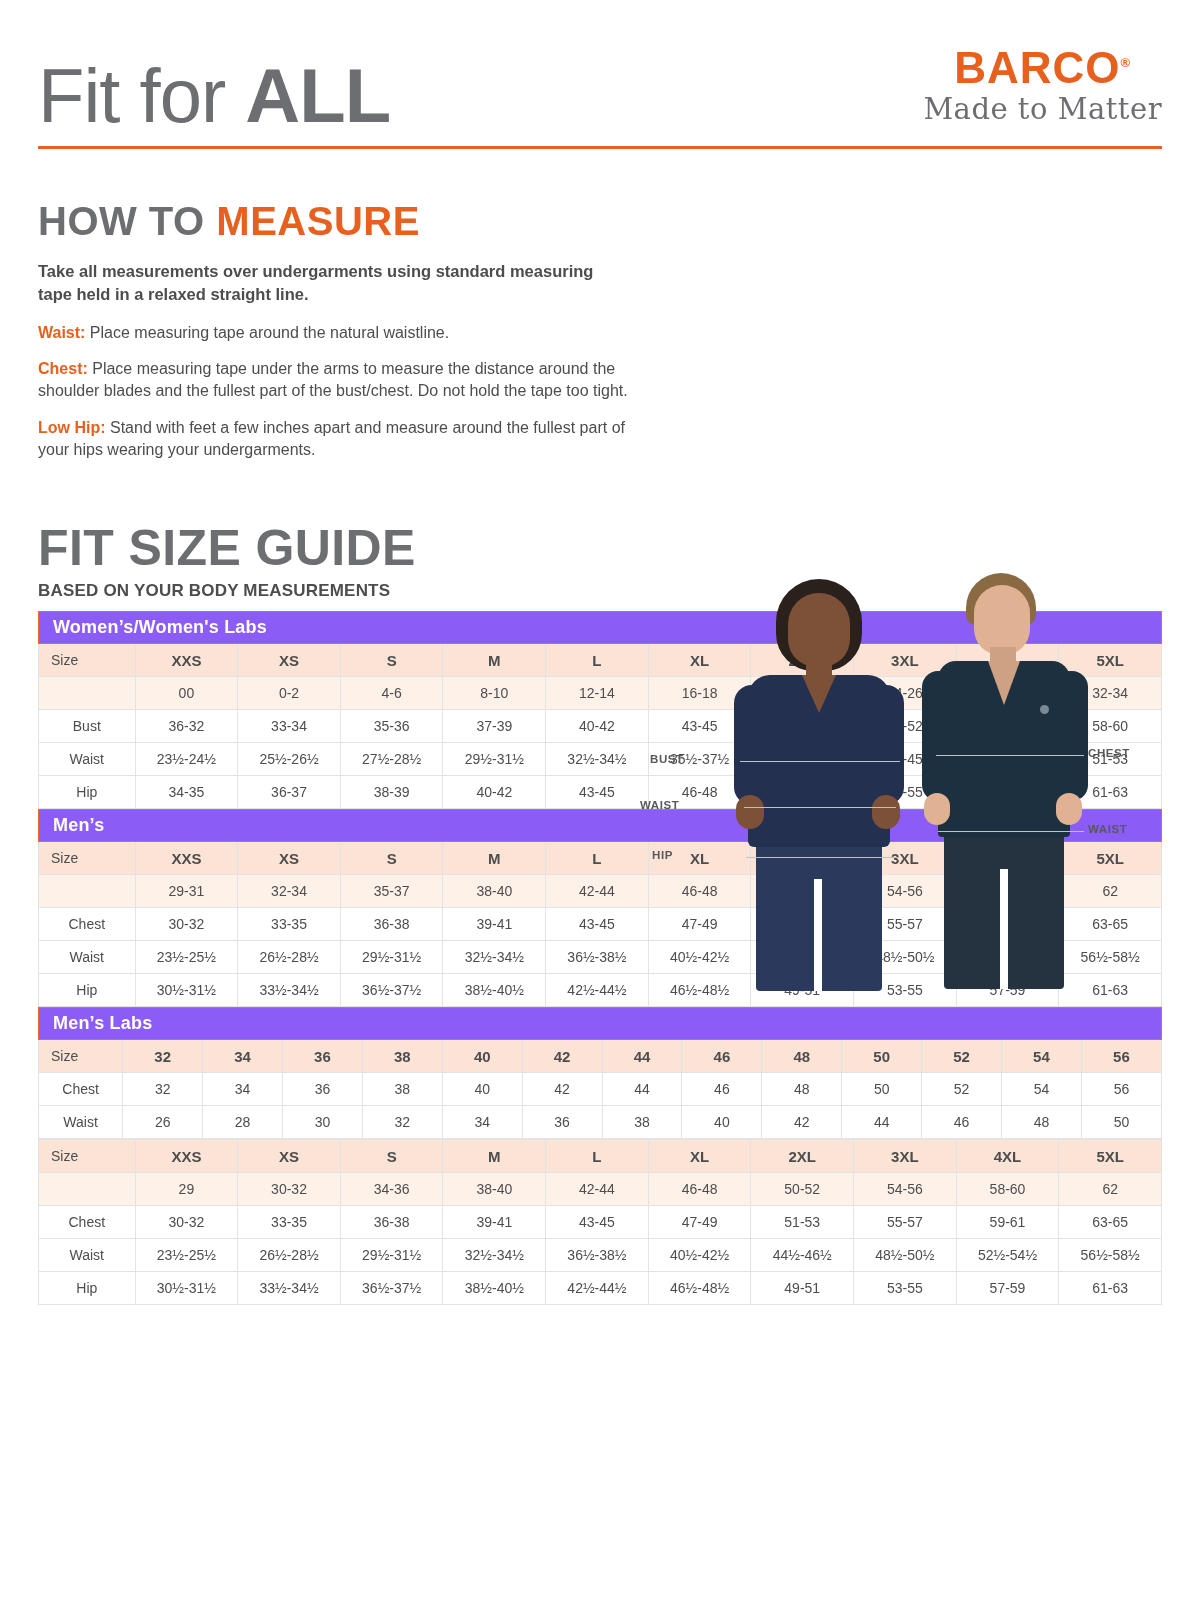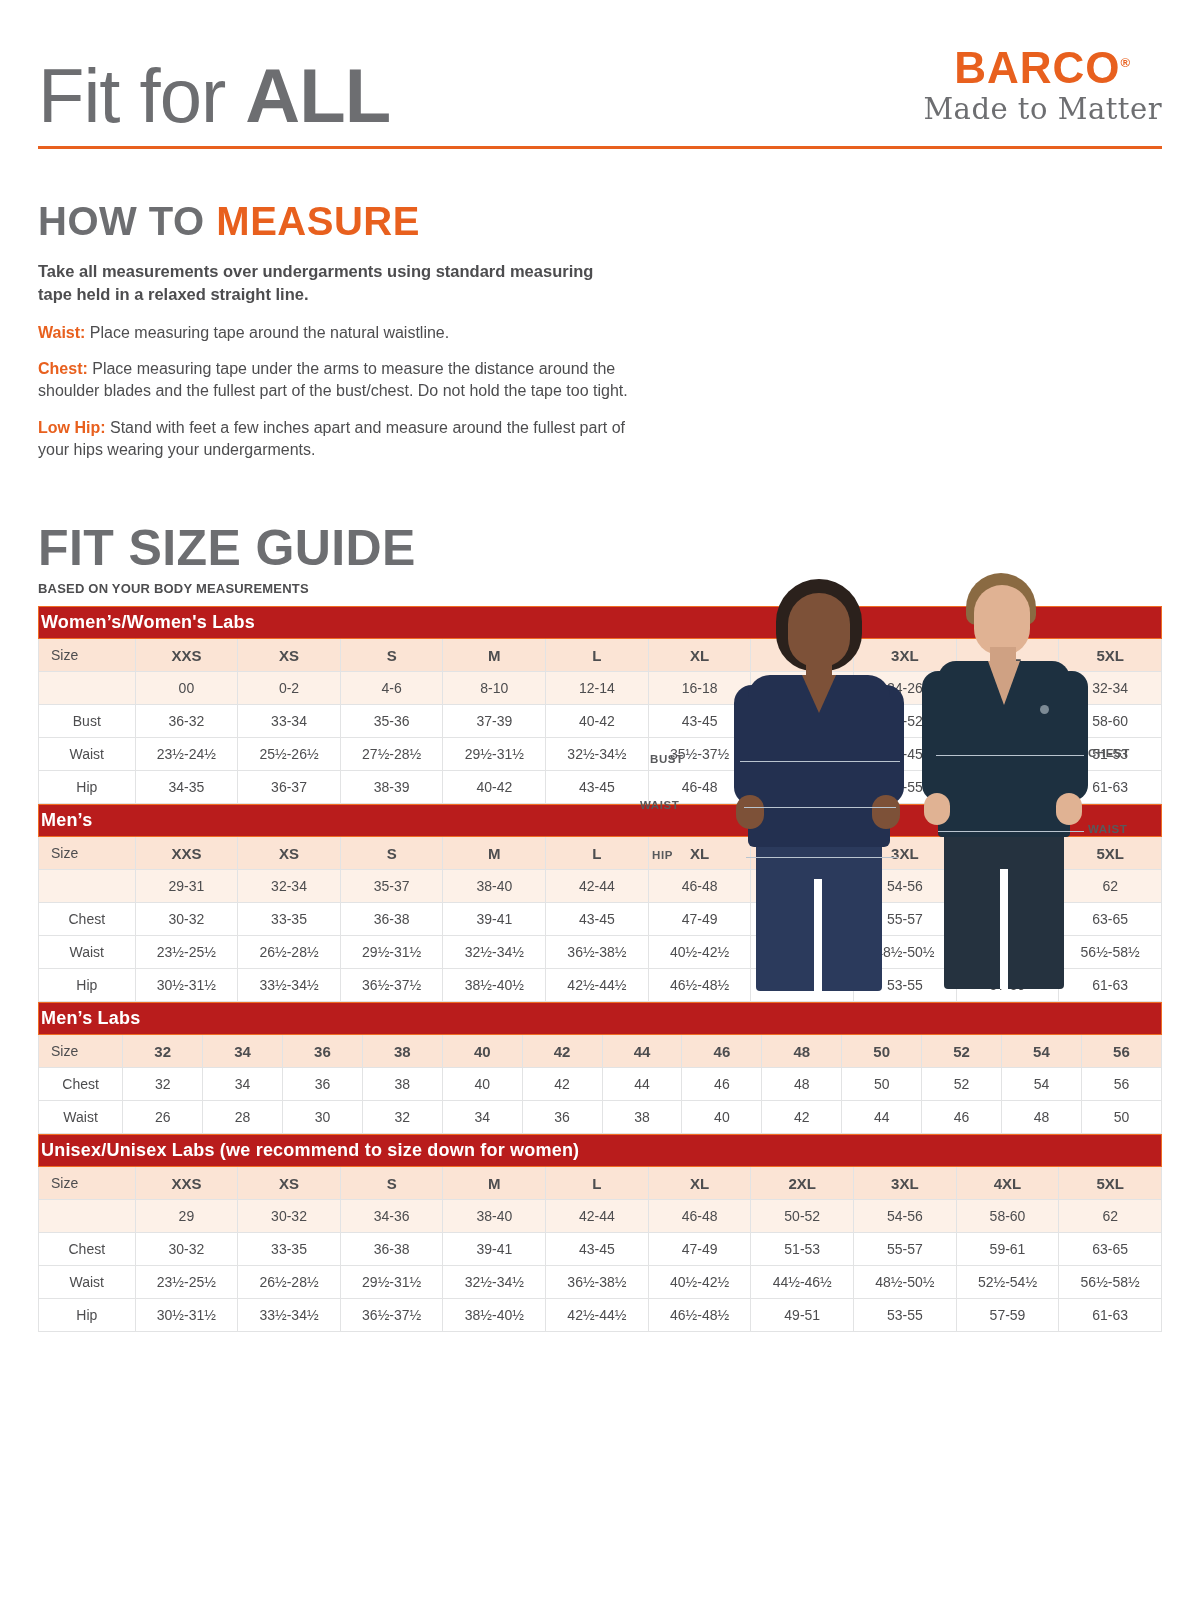--- a/index.html
+++ b/index.html
@@ -158,21 +158,21 @@
     margin-top: 58px;
   }
   .guide-head h2 {
     font-size: 50px;
     font-weight: 700;
     color: #6d6e71;
     margin: 0 0 4px 0;
     letter-spacing: 0.4px;
   }
   .guide-sub {
-    font-size: 13px;
+    font-size: 17px;
     font-weight: 700;
     color: #4d4d4f;
     margin-bottom: 10px;
     letter-spacing: 0.2px;
   }
 
   table.sizes {
     width: 100%;
     border-collapse: collapse;
     table-layout: fixed;
@@ -180,26 +180,26 @@
   table.sizes td, table.sizes th {
     border: 1px solid #e2e3e4;
     font-size: 14px;
     font-weight: 400;
     color: #4d4d4f;
     text-align: center;
     height: 33px;
     padding: 0 2px;
   }
   tr.section td {
-    background: #b91c1c;
+    background: #8b5cf6;
     color: #ffffff;
     font-size: 18px;
     font-weight: 700;
     text-align: left;
-    padding-left: 2px;
+    padding-left: 14px;
     height: 32px;
     border: 1px solid #ef6c23;
     letter-spacing: 0.2px;
   }
   tr.hdr td {
     background: #fbe4d5;
     font-weight: 700;
     font-size: 15px;
     color: #4d4d4f;
   }
@@ -548,23 +548,20 @@
           <col style="width: 9.14%;">
           <col style="width: 9.14%;">
           <col style="width: 9.14%;">
           <col style="width: 9.14%;">
           <col style="width: 9.14%;">
           <col style="width: 9.14%;">
           <col style="width: 9.14%;">
           <col style="width: 9.14%;">
         </colgroup>
         <tbody>
-          <tr class="section">
-            <td colspan="11">Unisex/Unisex Labs (we recommend to size down for women)</td>
-          </tr>
           <tr class="hdr">
             <td class="rowlabel">Size</td>
             <td>XXS</td>
             <td>XS</td>
             <td>S</td>
             <td>M</td>
             <td>L</td>
             <td>XL</td>
             <td>2XL</td>
             <td>3XL</td>

